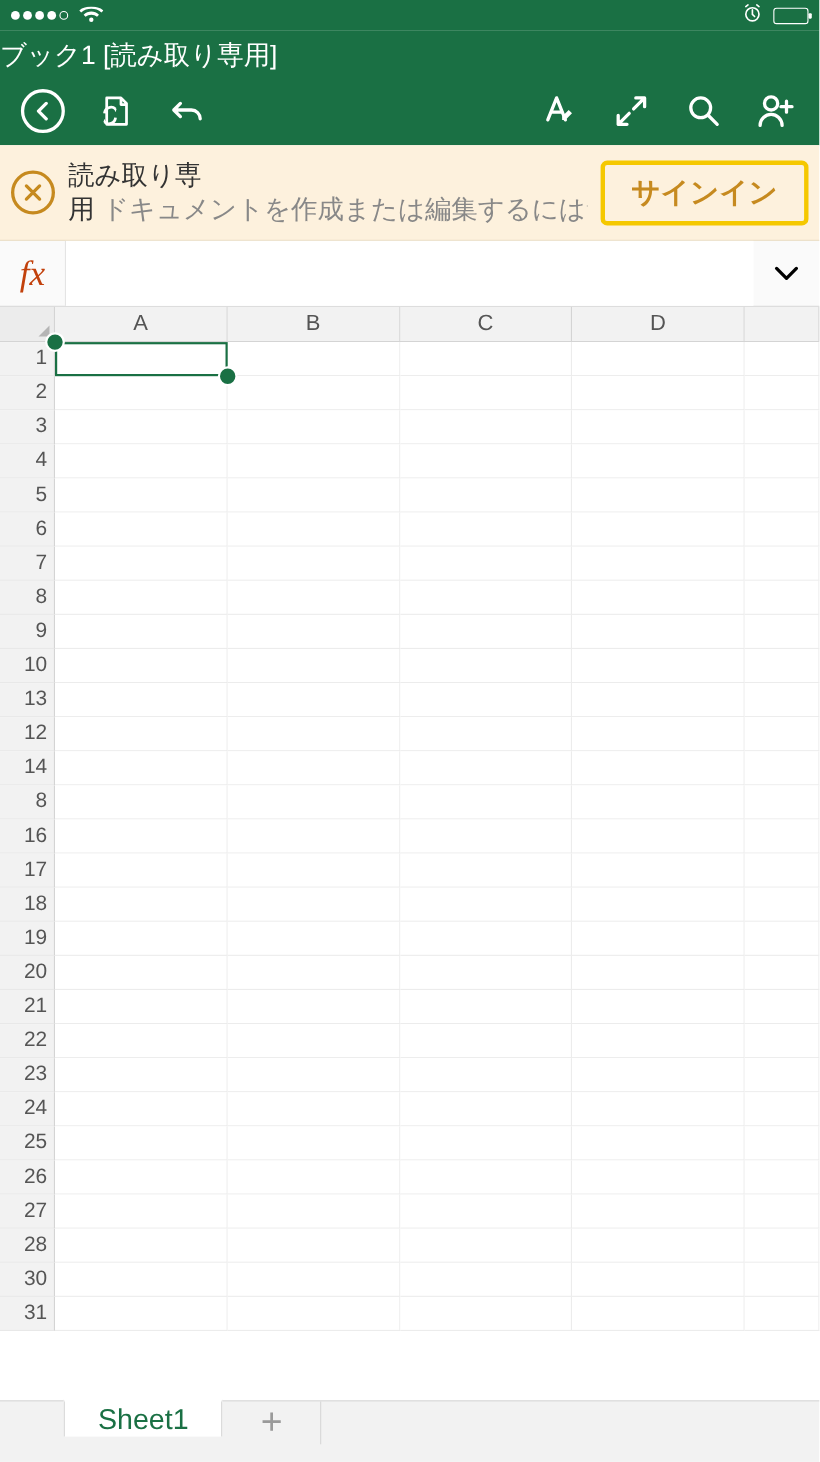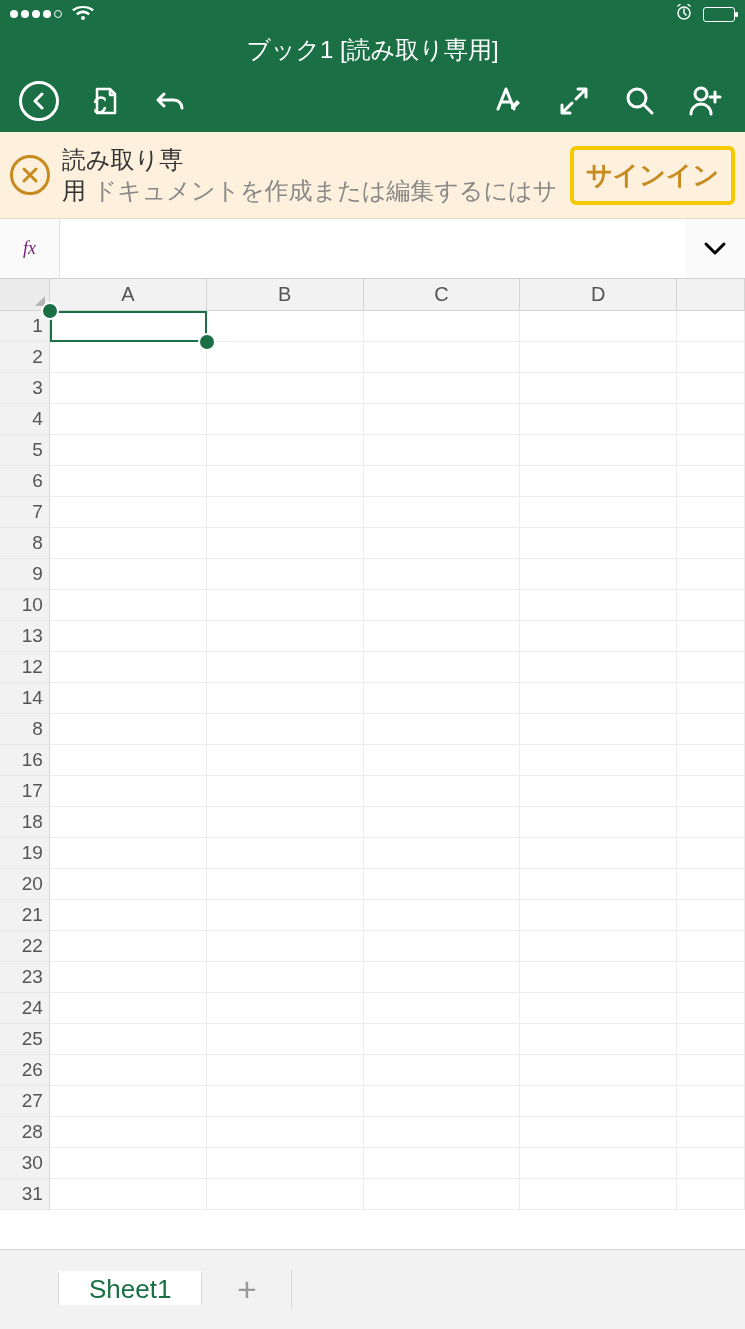--- a/index.html
+++ b/index.html
@@ -30,21 +30,20 @@
   .wifi-icon svg { display:block; }
   .battery { display:flex; align-items:center; }
   .battery .body { width: 32px; height: 15px; border:1.5px solid #fff; border-radius:3px; position:relative; }
   .battery .body::after { content:""; position:absolute; right:-4px; top:4px; width:3px; height:5px; background:#fff; border-radius:1px;}
   .battery .fill { background:#fff; height:100%; width:95%; border-radius:1px;}
 
   
   .titlebar {
     background:#1a7044;
     color:#fff;
-    text-align:center;
     font-size:24px;
     padding:6px 0 4px;
     font-weight:400;
   }
 
   
   .toolbar {
     background:#1a7044;
     display:flex;
     align-items:center;
@@ -79,39 +78,39 @@
   }
   .banner-text { flex:1; font-size:24px; line-height:1.3; color:#888; overflow:hidden; }
   .banner-text .strong { color:#333; font-weight:500; }
   .banner-text .line2 { white-space:nowrap; overflow:hidden; text-overflow:ellipsis; }
   .signin-btn {
     border:4px solid #f5c800;
     background:#fdf1dd;
     color:#c68a1f;
     font-size:26px;
     font-weight:600;
-    padding:8px 12px;
+    padding:8px 24px;
     border-radius:6px;
     white-space:nowrap;
   }
 
   
   .formulabar {
     height:60px;
     display:flex;
     align-items:center;
     border-bottom:1px solid #d0d0d0;
     background:#fafafa;
   }
   .fx {
     width:60px;
-    color:#701a75;
+    color:#c2410c;
     font-style:italic;
     font-family:"Times New Roman", serif;
-    font-size:18px;
+    font-size:32px;
     text-align:center;
     border-right:1px solid #e4e4e4;
     height:100%;
     display:flex; align-items:center; justify-content:center;
   }
   .formula-input { flex:1; height:100%; background:#fff; border:none; font-size:20px; padding:0 10px; }
   .formula-chevron { width:60px; display:flex; align-items:center; justify-content:center; color:#333;}
   .formula-chevron svg{display:block;}
 
   
@@ -172,23 +171,23 @@
   .sel-handle {
     position:absolute;
     width:18px; height:18px; background:#1a7044; border:2px solid #fff; border-radius:50%;
     pointer-events:auto;
   }
 
   
   .sheetbar {
     position:absolute;
     bottom:0; left:0; right:0;
-    height:80px;
+    height:56px;
     display:flex;
-    align-items:center;
+    align-items:flex-start;
     background:#f2f2f2;
     border-top:1px solid #d8d8d8;
   }
   .sheet-spacer { width:58px; }
   .sheet-tab {
     background:#fff;
     border:1px solid #d8d8d8;
     border-bottom:none;
     display:flex; align-items:center; justify-content:center;
     padding:0 30px;

